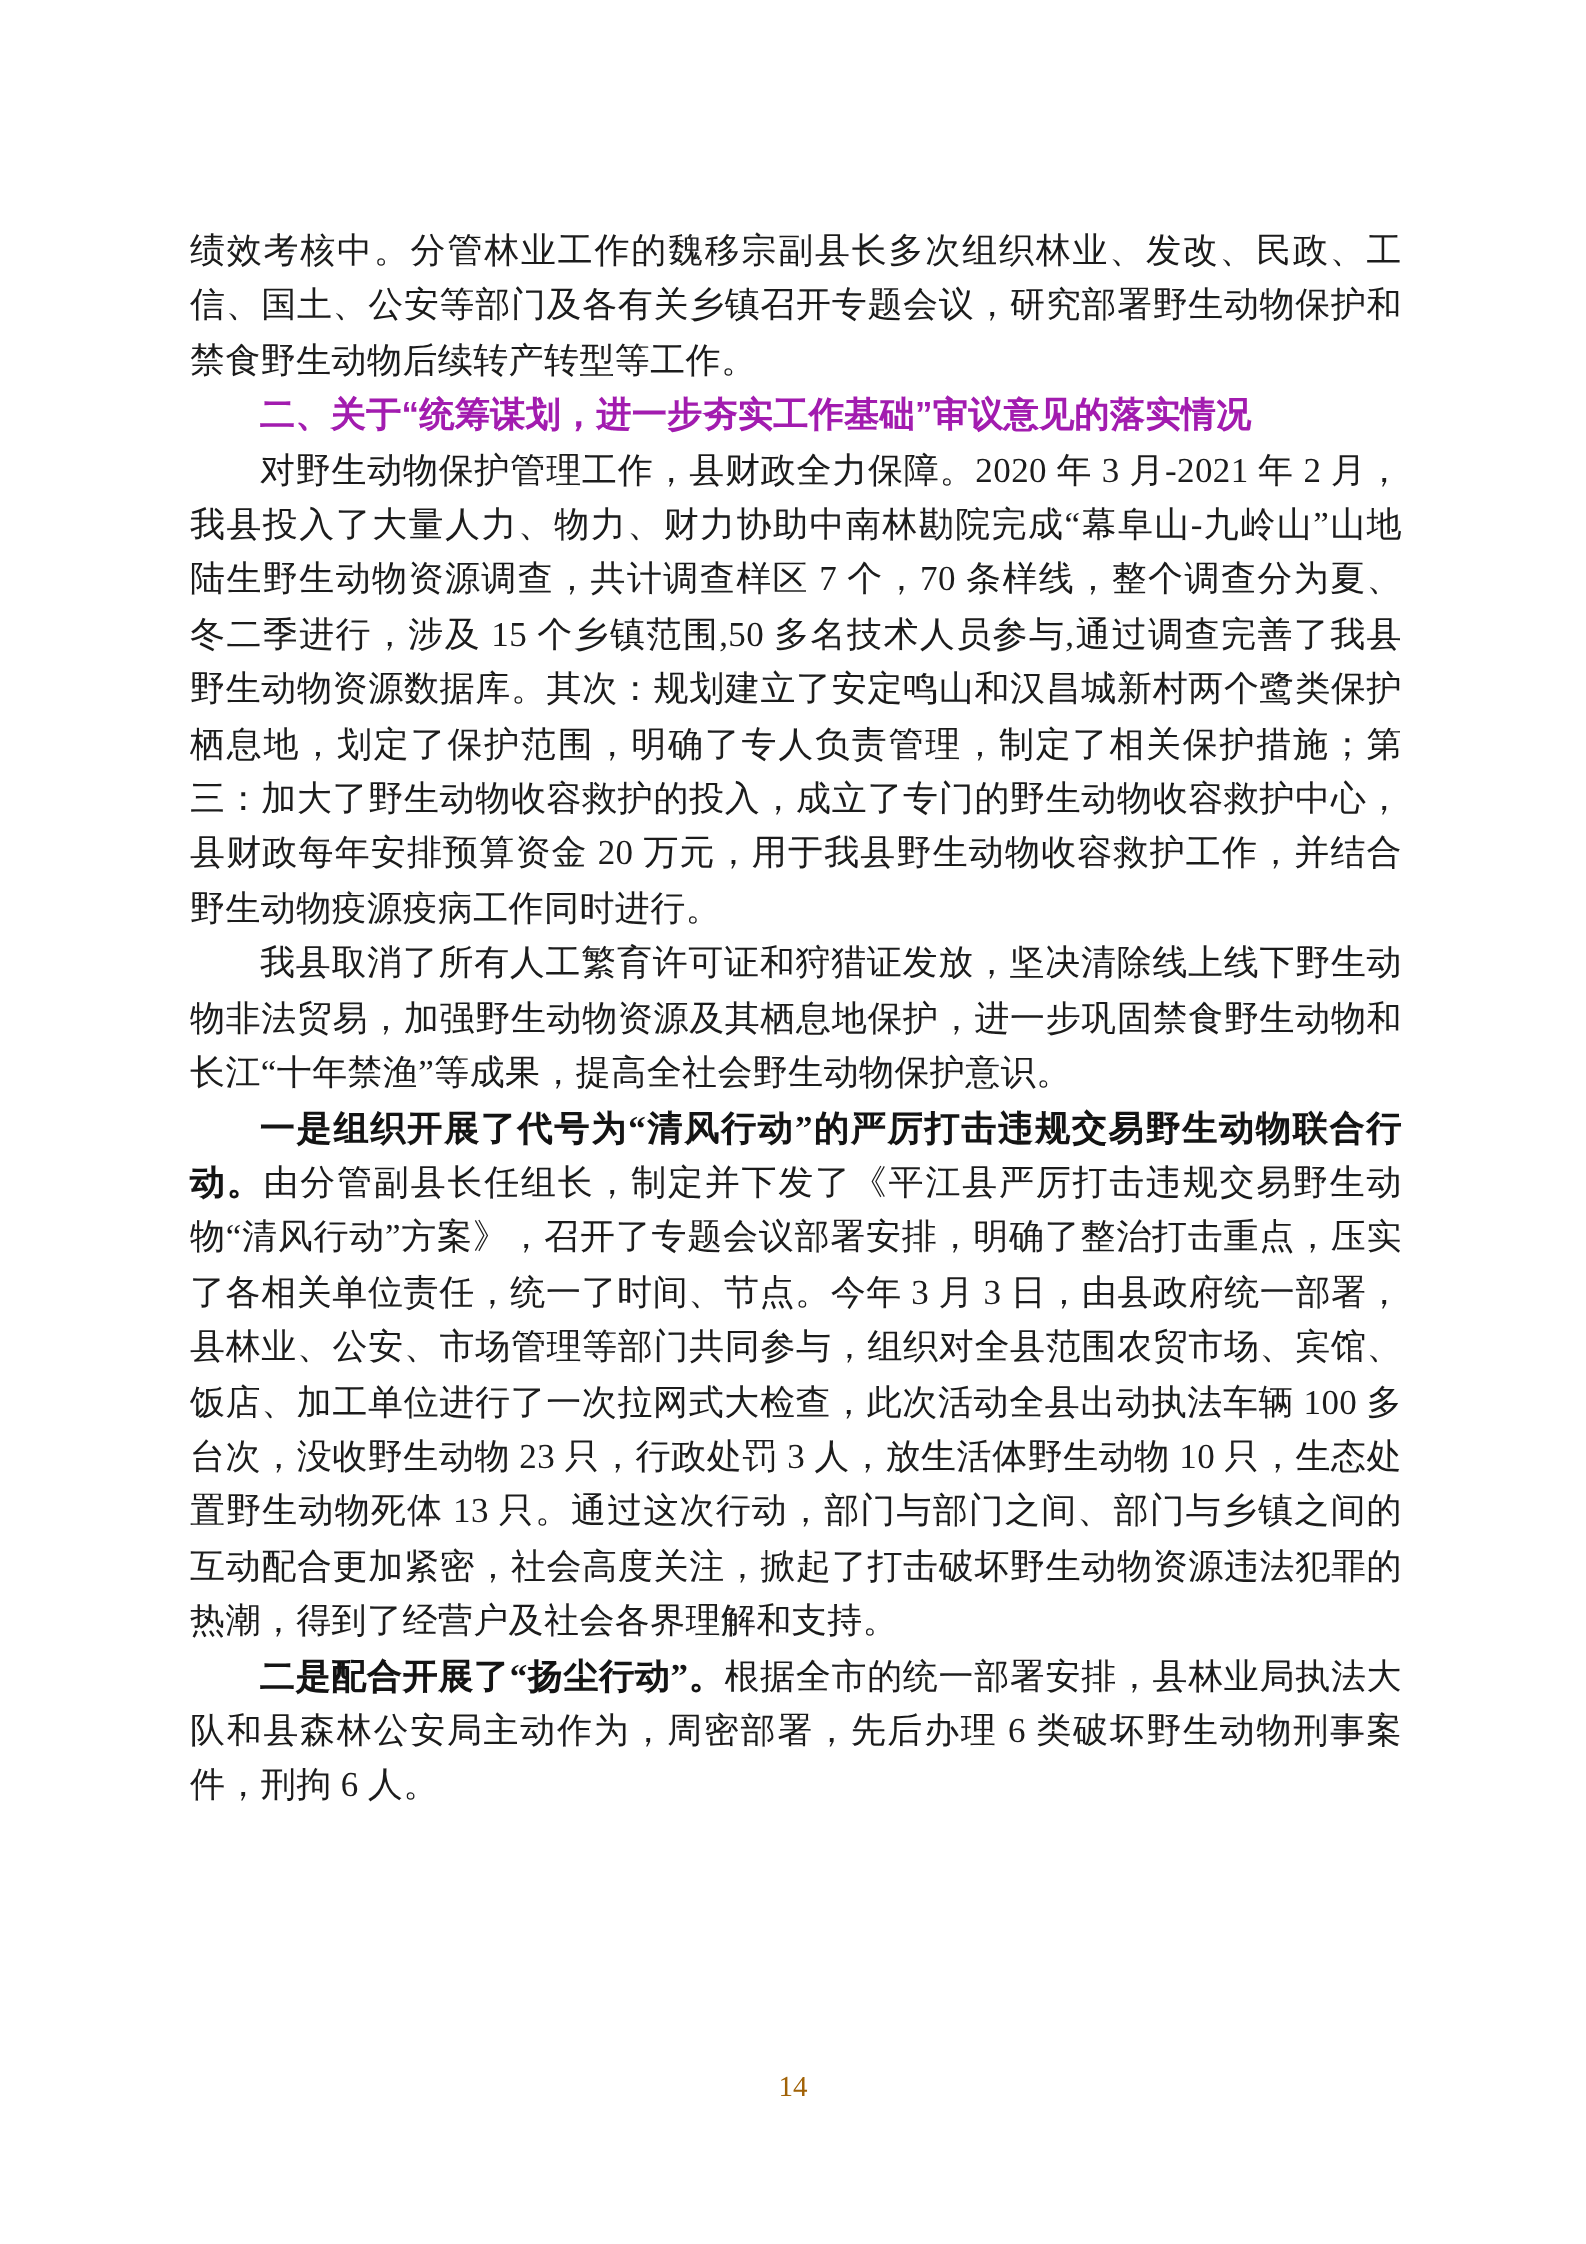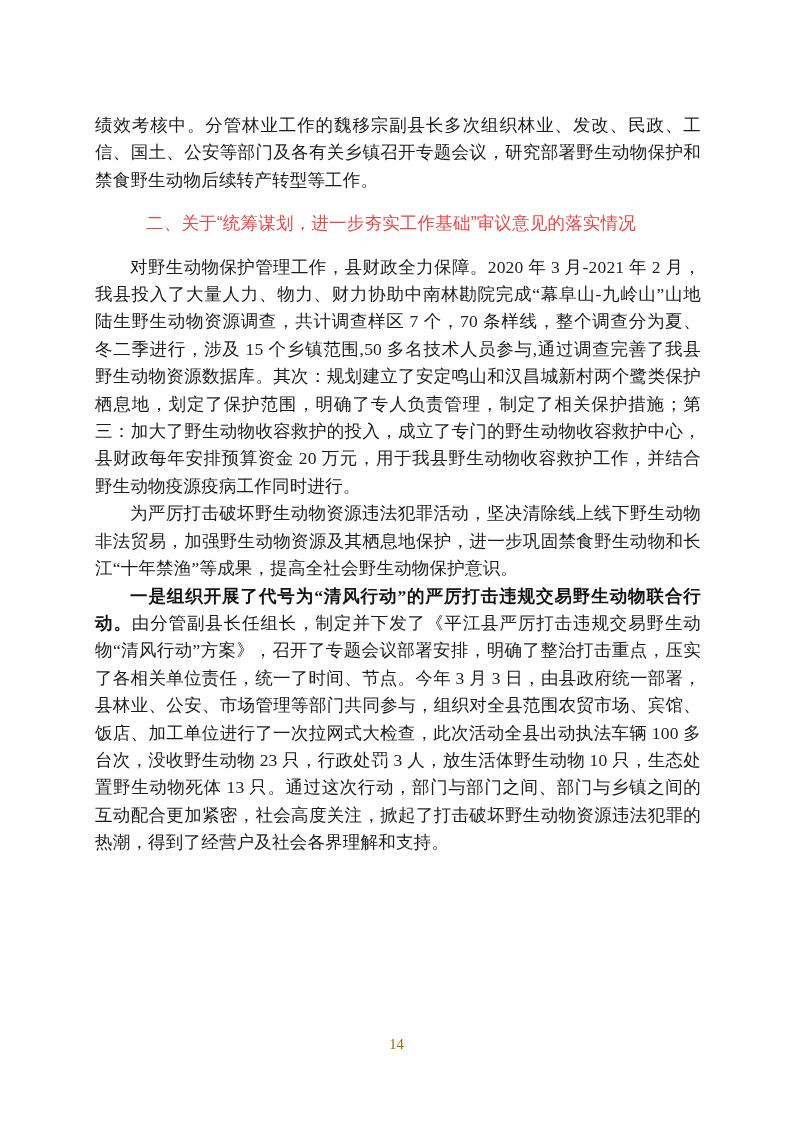--- a/index.html
+++ b/index.html
@@ -28,27 +28,27 @@
     letter-spacing: 0.2px;
   }
   .para {
     margin: 0;
     text-indent: 2em;
   }
   .para.no-indent {
     text-indent: 0;
   }
   .heading {
-    margin: 16px;
+    margin: 0;
     text-indent: 2em;
     font-family: "Liberation Sans", "DejaVu Sans", sans-serif;
-    font-weight: 400;
+    font-weight: 700;
     font-size: 17.5px;
     line-height: 27.4px;
-    color: #ef4444;
+    color: #a21caf;
   }
   .lead {
     font-weight: 700;
     color: #141414;
   }
   .footer {
     position: absolute;
     left: 0;
     top: 1034px;
     width: 100%;
@@ -65,22 +65,23 @@
   <div class="text-area">
 
     <p class="para no-indent">绩效考核中。分管林业工作的魏移宗副县长多次组织林业、发改、民政、工信、国土、公安等部门及各有关乡镇召开专题会议，研究部署野生动物保护和禁食野生动物后续转产转型等工作。</p>
 
     <h2 class="heading">二、关于“统筹谋划，进一步夯实工作基础”审议意见的落实情况</h2>
 
     <p class="para">对野生动物保护管理工作，县财政全力保障。2020 年 3 月-2021 年 2 月，我县投入了大量人力、物力、财力协助中南林勘院完成“幕阜山-九岭山”山地陆生野生动物资源调查，共计调查样区 7 个，70 条样线，整个调查分为夏、冬二季进行，涉及 15 个乡镇范围,50 多名技术人员参与,通过调查完善了我县野生动物资源数据库。其次：规划建立了安定鸣山和汉昌城新村两个鹭类保护栖息地，划定了保护范围，明确了专人负责管理，制定了相关保护措施；第三：加大了野生动物收容救护的投入，成立了专门的野生动物收容救护中心，县财政每年安排预算资金 20 万元，用于我县野生动物收容救护工作，并结合野生动物疫源疫病工作同时进行。</p>
 
 
 
-    <p class="para">为严厉打击破坏野生动物资源违法犯罪活动，坚决清除线上线下野生动物非法贸易，加强野生动物资源及其栖息地保护，进一步巩固禁食野生动物和长江“十年禁渔”等成果，提高全社会野生动物保护意识。</p>
+    <p class="para">我县取消了所有人工繁育许可证和狩猎证发放，坚决清除线上线下野生动物非法贸易，加强野生动物资源及其栖息地保护，进一步巩固禁食野生动物和长江“十年禁渔”等成果，提高全社会野生动物保护意识。</p>
 
     <p class="para"><span class="lead">一是组织开展了代号为“清风行动”的严厉打击违规交易野生动物联合行动。</span><span>由分管副县长任组长，制定并下发了《平江县严厉打击违规交易野生动物“清风行动”方案》，召开了专题会议部署安排，明确了整治打击重点，压实了各相关单位责任，统一了时间、节点。今年 3 月 3 日，由县政府统一部署，县林业、公安、市场管理等部门共同参与，组织对全县范围农贸市场、宾馆、饭店、加工单位进行了一次拉网式大检查，此次活动全县出动执法车辆 100 多台次，没收野生动物 23 只，行政处罚 3 人，放生活体野生动物 10 只，生态处置野生动物死体 13 只。通过这次行动，部门与部门之间、部门与乡镇之间的互动配合更加紧密，社会高度关注，掀起了打击破坏野生动物资源违法犯罪的热潮，得到了经营户及社会各界理解和支持。</span></p>
 
+    <p class="para"><span class="lead">二是配合开展了“扬尘行动”。</span><span>根据全市的统一部署安排，县林业局执法大队和县森林公安局主动作为，周密部署，先后办理 6 类破坏野生动物刑事案件，刑拘 6 人。</span></p>
 
 
   </div>
 
   <div class="footer">14</div>
 </div>
 
 </body></html>

